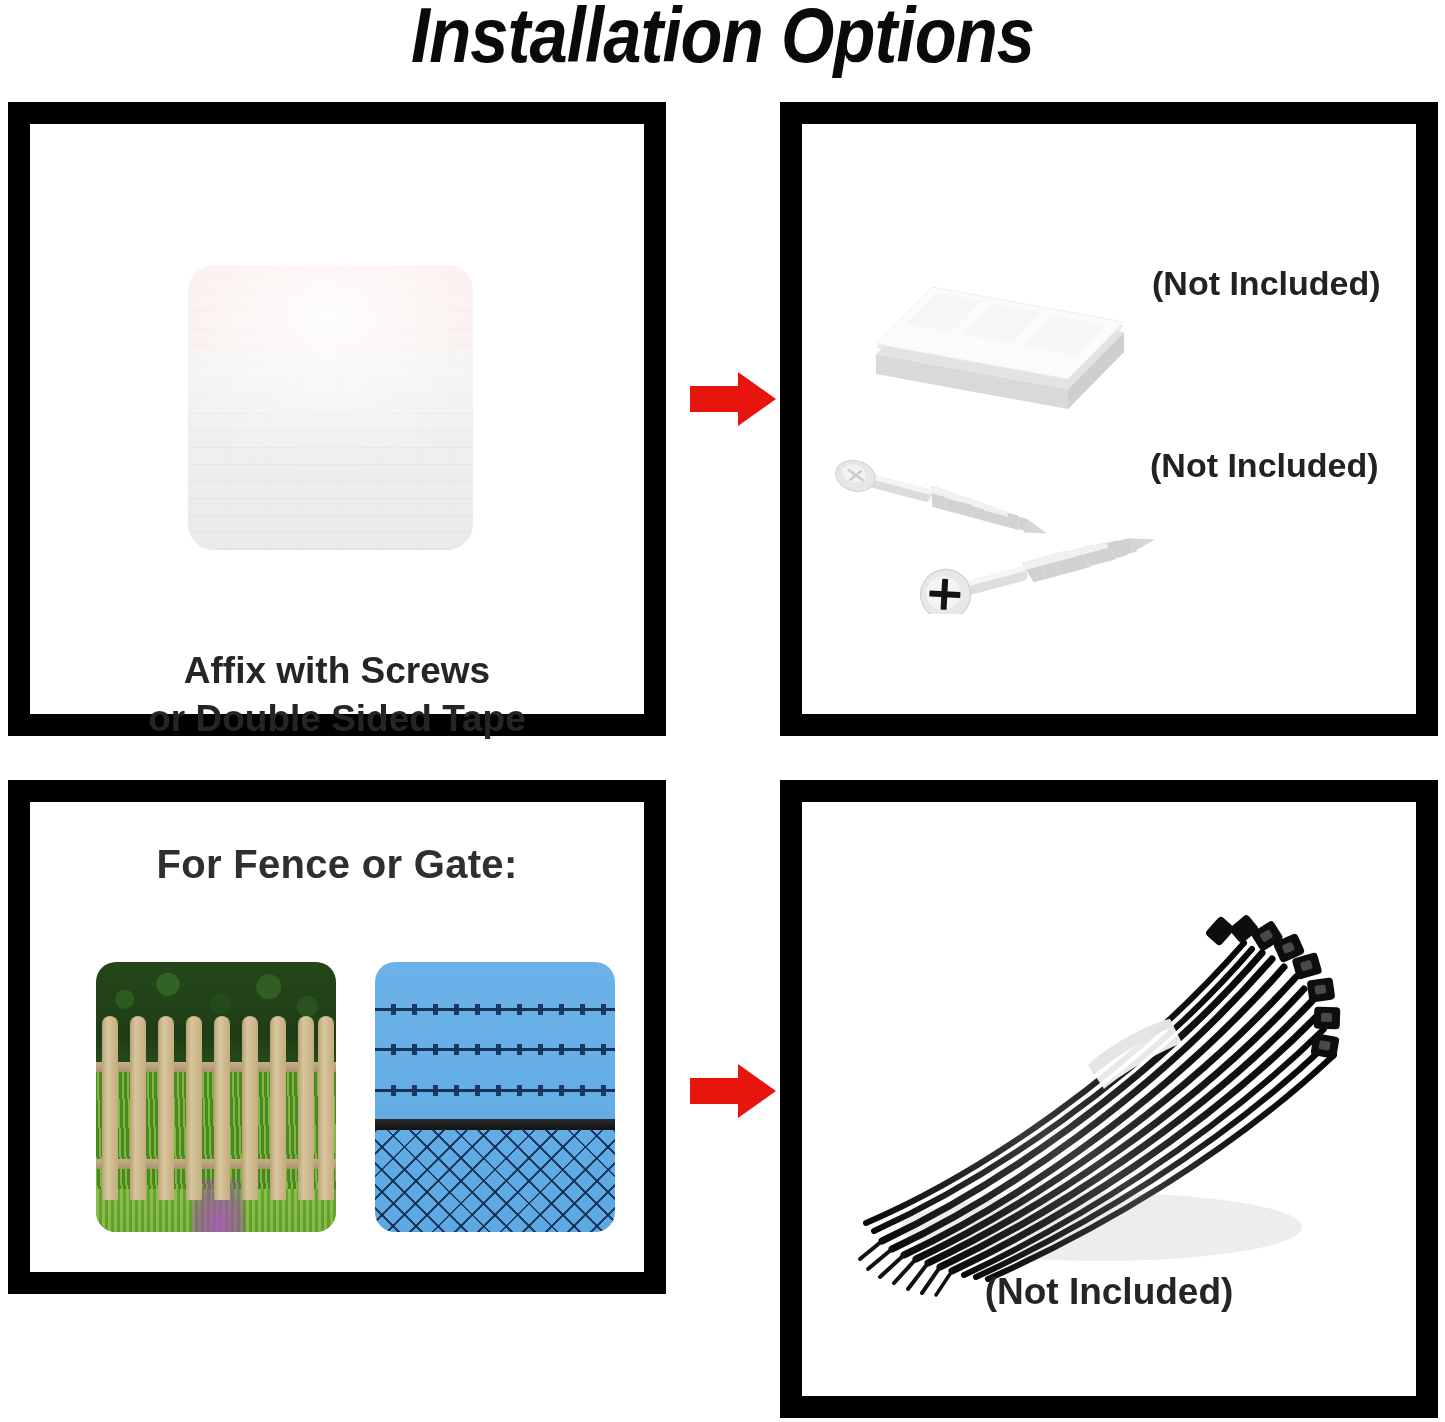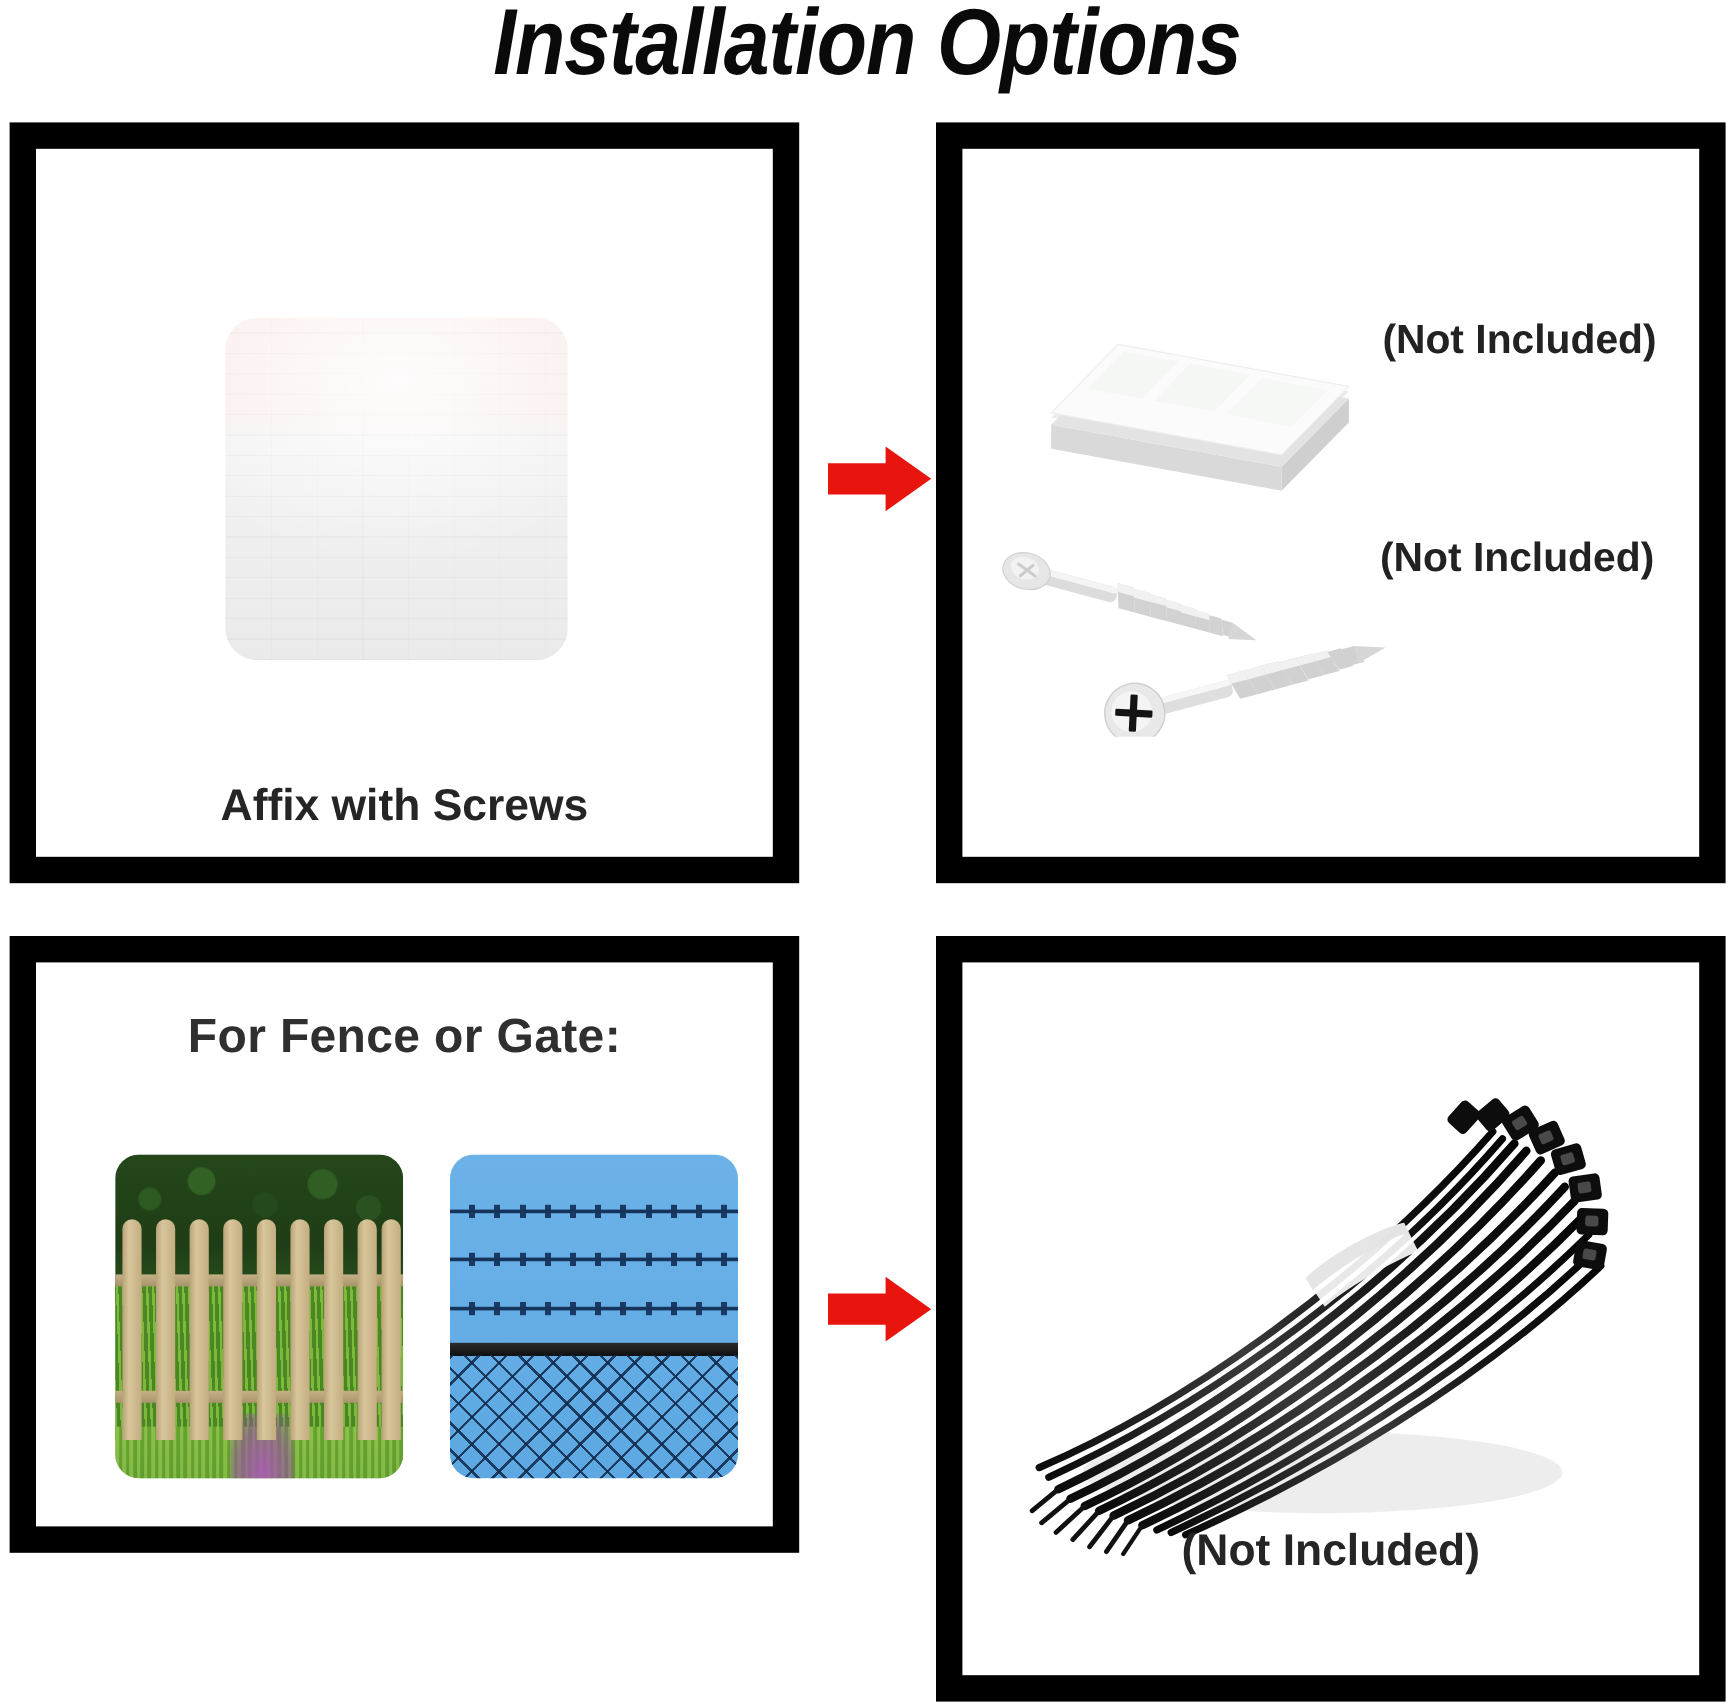--- a/index.html
+++ b/index.html
@@ -248,20 +248,21 @@
   <div class="panel-inner">
 
     <div id="wall-swatch">
       <div class="brickrows"></div>
       <div class="brickcols"></div>
       <div class="gloss"></div>
     </div>
 
     <div class="panel-caption" style="top:487px;margin-top:36px;">
       <div>Affix with Screws</div>
+      <div>or Double Sided Tape</div>
     </div>
   </div>
 </div>
 
 <svg class="arrow-red" id="arrow-top" viewBox="0 0 86 54">
   <polygon points="0,14 48,14 48,0 86,27 48,54 48,40 0,40" fill="#e8150f"></polygon>
 </svg>
 
 <div class="panel" id="panel-wall-parts">
   <div class="panel-inner">

